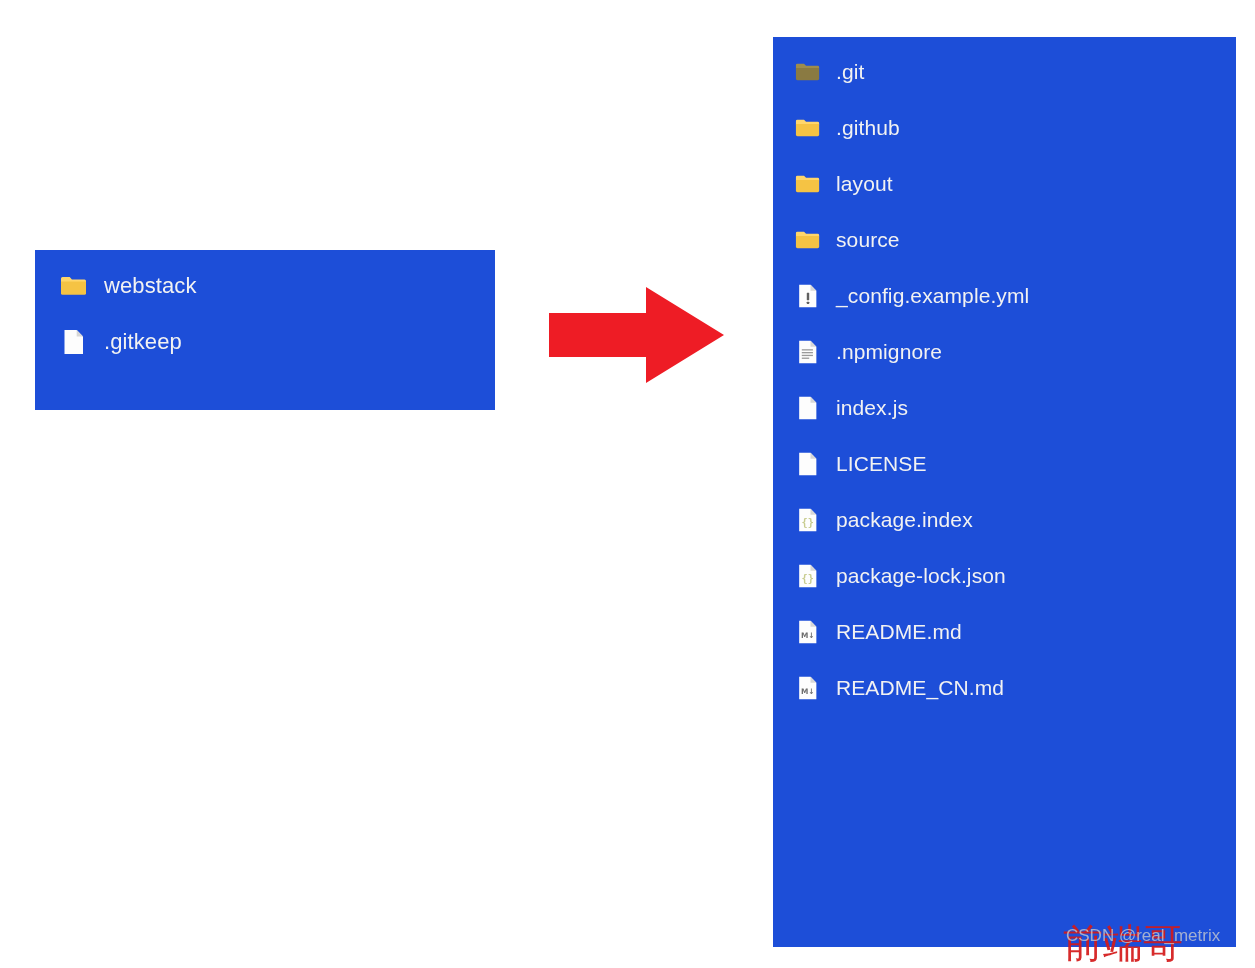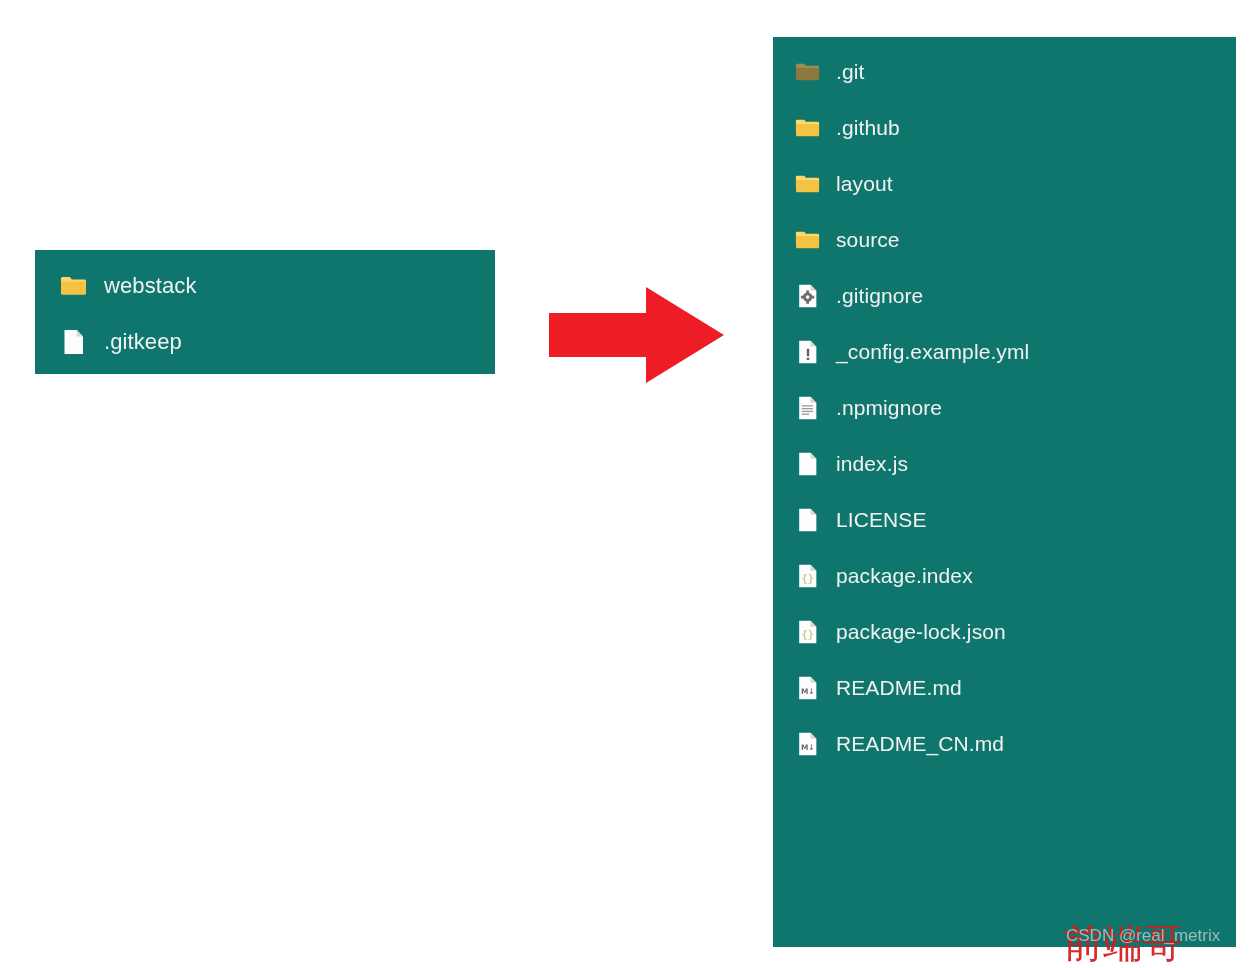--- a/index.html
+++ b/index.html
@@ -12,21 +12,21 @@
     height: 968px;
     position: relative;
     overflow: hidden;
     font-family: "Liberation Sans", sans-serif;
     -webkit-font-smoothing: antialiased;
   }
 
   
   .panel {
     position: absolute;
-    background: #0f766e;
+    background: #1d4ed8;
     overflow: hidden;
   }
 
   .row {
     display: flex;
     align-items: center;
     height: 56px;
     padding-left: 22px;
     box-sizing: border-box;
   }
@@ -44,21 +44,21 @@
     position: relative;
     display: block;
   }
   .row .icon svg { display: block; width: 26px; height: 26px; }
 
   
   #left-panel {
     left: 35px;
     top: 250px;
     width: 460px;
-    height: 124px;
+    height: 160px;
     padding-top: 8px;
     box-sizing: border-box;
   }
   #left-panel .row { height: 56px; padding-left: 25px; }
   #left-panel .row .label { font-size: 22px; }
   #left-panel .row .icon { width: 28px; height: 28px; flex: 0 0 28px; margin-right: 16px; }
   #left-panel .row .icon svg { width: 28px; height: 28px; }
 
   
   #right-panel {
@@ -173,39 +173,20 @@
           <path d="M1 9.6h25v11.6a1.6 1.6 0 0 1-1.6 1.6H2.6A1.6 1.6 0 0 1 1 21.2z" fill="#f5c344"></path>
         </svg>
       </span>
       <span class="label">source</span>
     </div>
     <div class="row">
       <span class="icon">
         <svg viewBox="0 0 28 28" xmlns="http://www.w3.org/2000/svg">
           <path d="M4.5 2h12.2L23 8.4V26H4.5z" fill="#fdfdfd"></path>
           <path d="M16.7 2 23 8.4h-6.3z" fill="#d7d7d7"></path>
-          <g fill="#6e6e6e" transform="translate(13.6,15.2)">
-            <circle r="5.1"></circle>
-            <g fill="#6e6e6e">
-              <rect x="-1.5" y="-7.2" width="3" height="3"></rect>
-              <rect x="-1.5" y="4.2" width="3" height="3"></rect>
-              <rect x="-7.2" y="-1.5" width="3" height="3"></rect>
-              <rect x="4.2" y="-1.5" width="3" height="3"></rect>
-            </g>
-            <circle r="1.9" fill="#fdfdfd"></circle>
-          </g>
-        </svg>
-      </span>
-      <span class="label">.gitignore</span>
-    </div>
-    <div class="row">
-      <span class="icon">
-        <svg viewBox="0 0 28 28" xmlns="http://www.w3.org/2000/svg">
-          <path d="M4.5 2h12.2L23 8.4V26H4.5z" fill="#fdfdfd"></path>
-          <path d="M16.7 2 23 8.4h-6.3z" fill="#d7d7d7"></path>
           <g fill="#5f5f5f">
             <rect x="12.7" y="10.4" width="2.6" height="8.2" rx="0.5"></rect>
             <rect x="12.7" y="20.1" width="2.6" height="2.6" rx="0.5"></rect>
           </g>
         </svg>
       </span>
       <span class="label">_config.example.yml</span>
     </div>
     <div class="row">
       <span class="icon">

